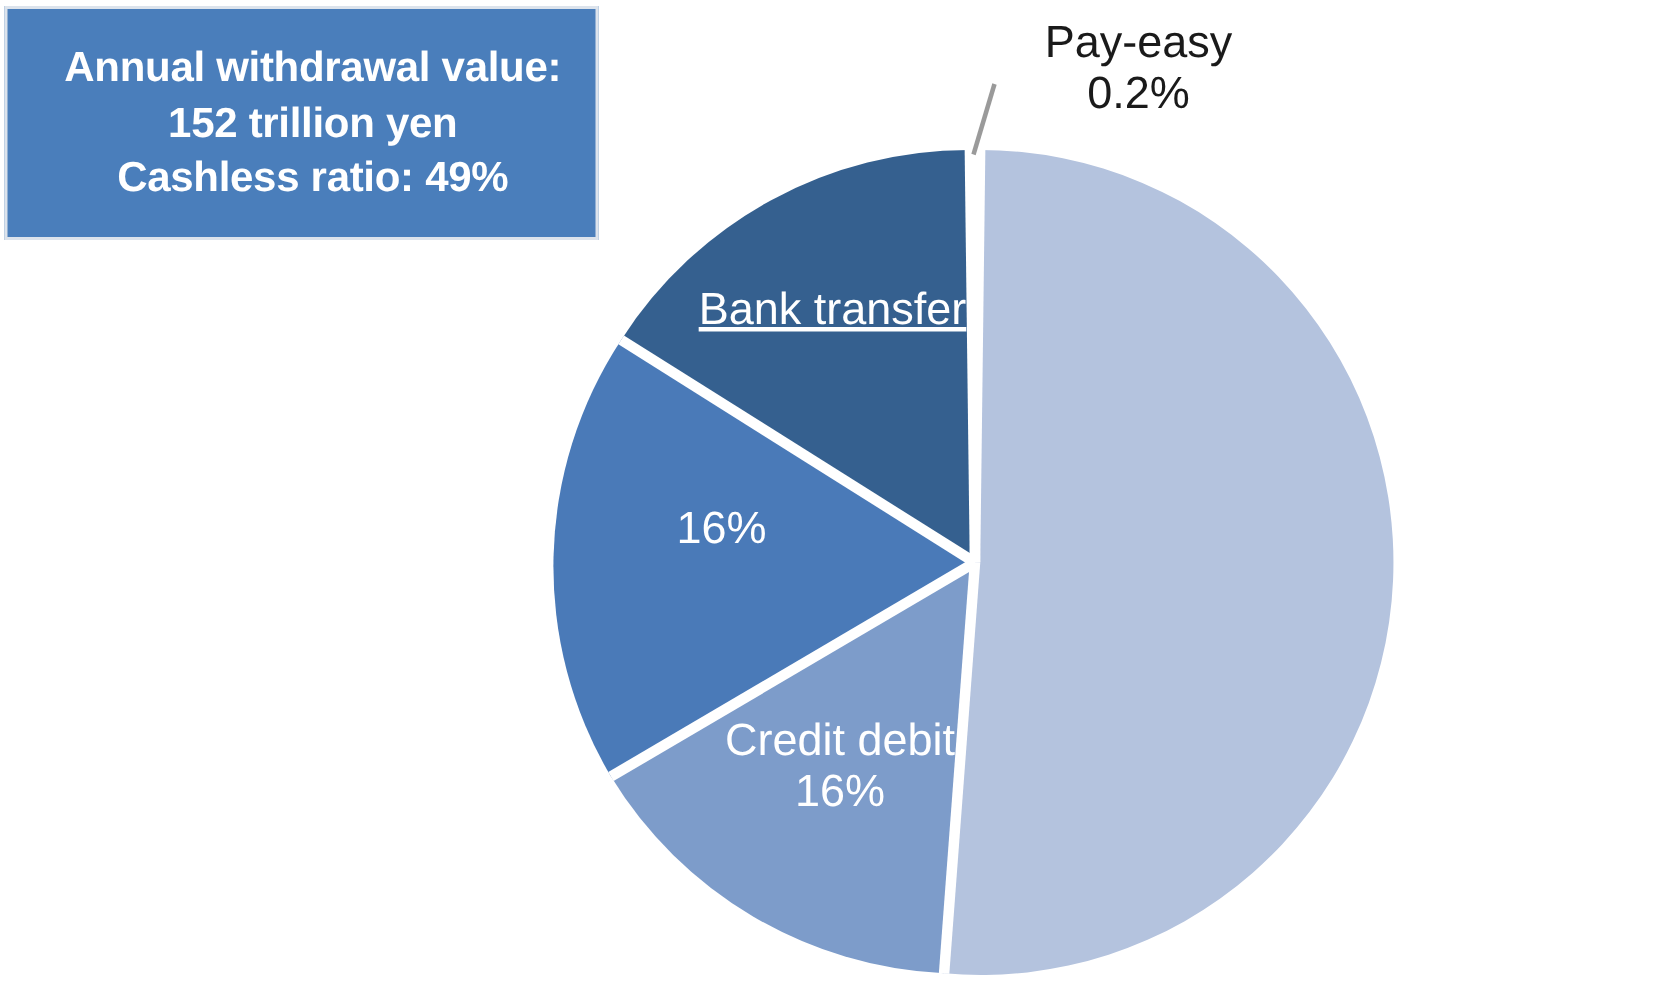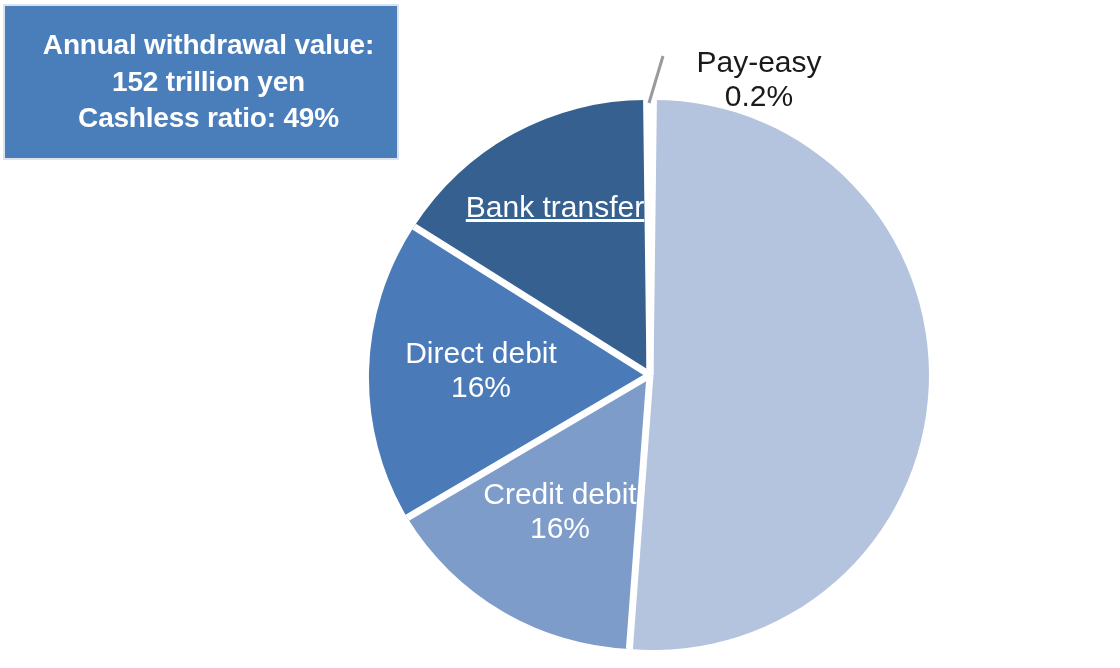--- a/index.html
+++ b/index.html
@@ -86,21 +86,21 @@
     left: 644px;
     top: 12px;
     width: 230px;
     text-align: center;
     font-size: 30px;
     line-height: 1.13;
     color: #1A1A1A;
     white-space: nowrap;
     pointer-events: none;
   }
-  #label-pay-easy .l1 { display: block; margin-top: 33px; }
+  #label-pay-easy .l1 { display: block; }
   #label-pay-easy .l2 { display: block; }
 </style>
 </head>
 <body>
 
 <div id="stage">
 
   <div id="pie-wrap">
     <svg id="pie-svg" width="1120" height="668" viewBox="0 0 1120 668" xmlns="http://www.w3.org/2000/svg">
 
@@ -125,21 +125,20 @@
       <line x1="649" y1="103" x2="663" y2="56" stroke="#9A9A9A" stroke-width="3"></line>
     </svg>
   </div>
 
 
   <div class="slice-label lbl-light" id="label-bank-transfer">
     <span class="l1">Bank transfer</span>
   </div>
 
   <div class="slice-label lbl-light" id="label-direct-debit">
-    <span class="l1">Direct debit</span>
     <span class="l2">16%</span>
   </div>
 
   <div class="slice-label lbl-light" id="label-credit-card">
     <span class="l1">Credit debit</span>
     <span class="l2">16%</span>
   </div>
 
   <div id="label-pay-easy">
     <span class="l1">Pay-easy</span>

